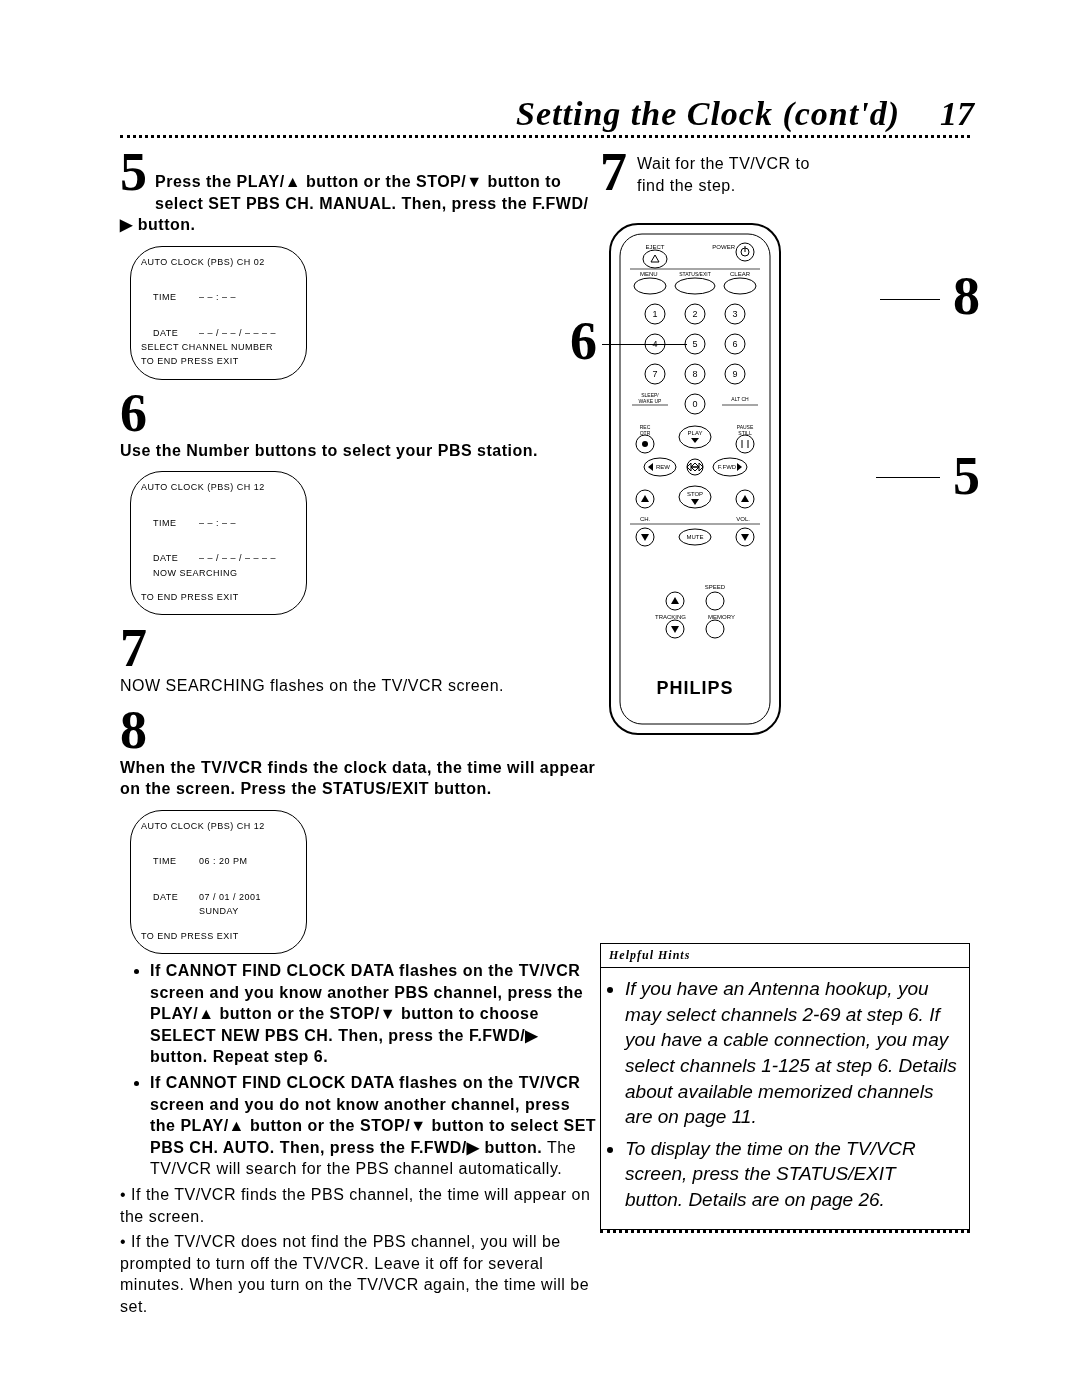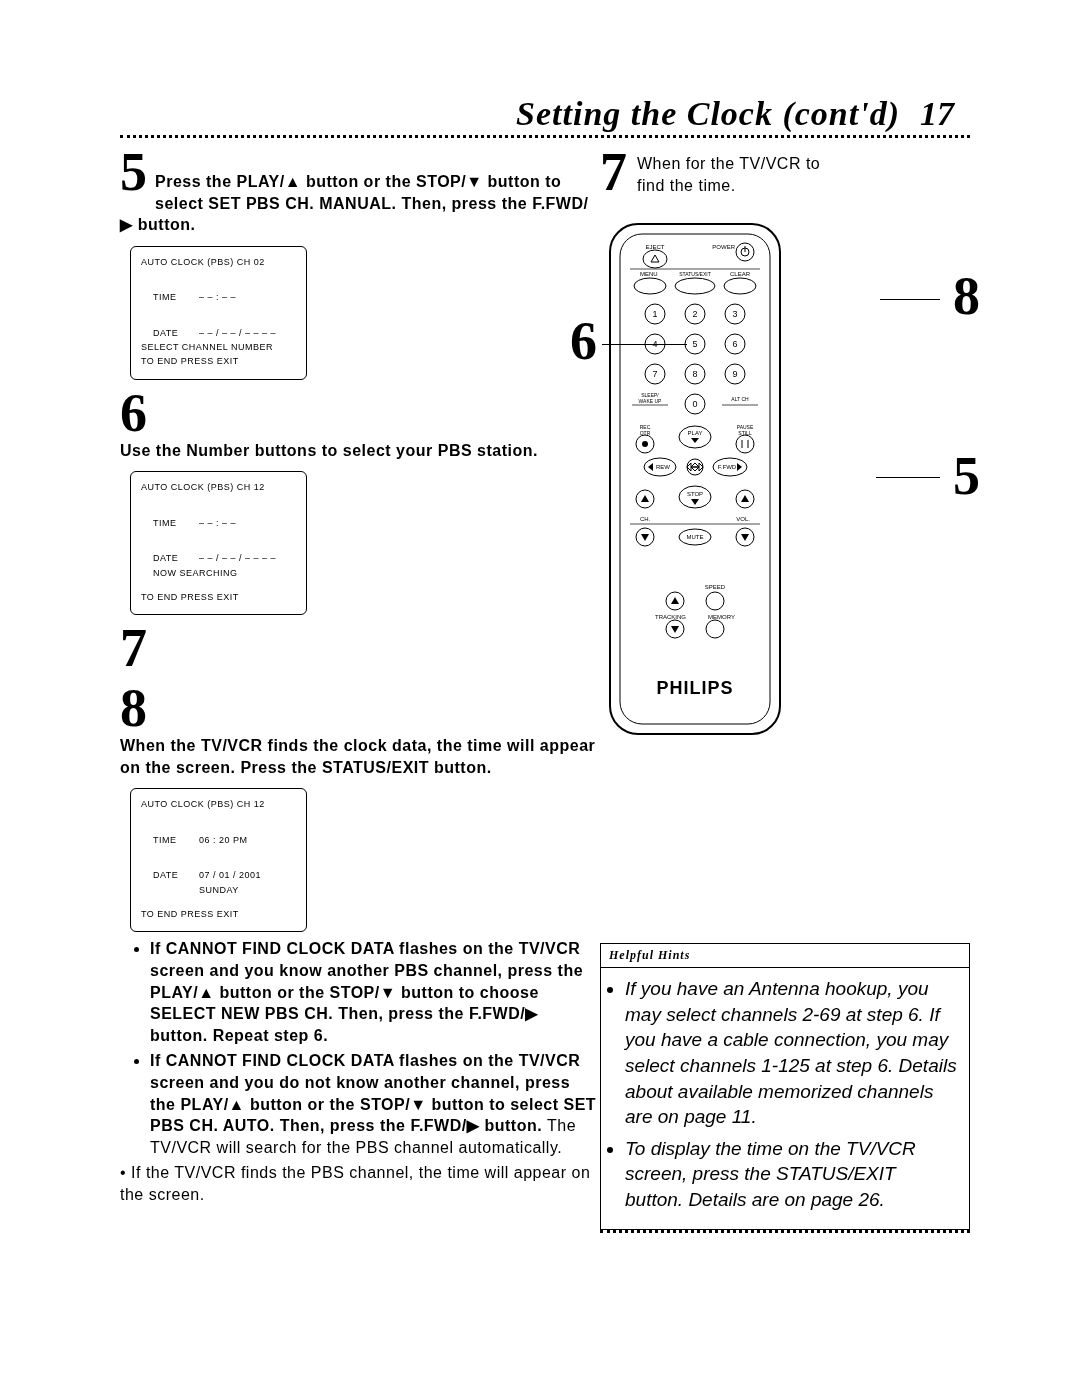--- a/index.html
+++ b/index.html
@@ -23,21 +23,21 @@
     right: 180px;
     font-family: "Times New Roman", serif;
     font-style: italic;
     font-weight: 700;
     font-size: 34px;
     letter-spacing: 1px;
   }
   .page-num {
     position: absolute;
     top: 95px;
-    right: 126px;
+    right: 106px;
     font-family: "Times New Roman", serif;
     font-style: italic;
     font-weight: 700;
     font-size: 34px;
   }
   .dotted {
     position: absolute;
     top: 135px;
     left: 120px;
     right: 110px;
@@ -72,21 +72,21 @@
   .steptext {
     font-size: 16px;
     line-height: 1.35;
     letter-spacing: 0.5px;
   }
   .bold { font-weight: 700; }
   .clear { clear: both; }
   .osd {
     width: 155px;
     border: 1.5px solid #000;
-    border-radius: 6px;
+    border-radius: 32px;
     padding: 8px 10px 10px 10px;
     margin: 10px 0 6px 10px;
     font-size: 9px;
     letter-spacing: 0.5px;
     line-height: 1.6;
   }
   .osd .row { display:flex;margin-top:21px; }
   .osd .lab { width: 46px; padding-left:12px;}
   ul.bullets {
     margin: 4px 0 0 0;
@@ -205,20 +205,21 @@
           <span class="lab">DATE</span>
           <span>– – / – – / – – – –</span>
         </div>
       <div style="padding-left:12px;">NOW SEARCHING</div>
       <div style="height:10px;"></div>
       <div>TO END PRESS EXIT</div>
     </div>
 
     <div style="margin-top:2px;">
       <div class="stepnum-small">7</div>
+      <div class="steptext">NOW SEARCHING flashes on the TV/VCR screen.</div>
     </div>
 
     <div style="margin-top:6px;">
       <div class="stepnum-small">8</div>
       <div class="steptext bold">When the TV/VCR finds the clock data, the time will appear on the screen. Press the STATUS/EXIT button.</div>
     </div>
 
     <div class="osd">
       <div>AUTO CLOCK (PBS) CH 12</div>
       <div class="row">
@@ -234,28 +235,29 @@
       <div>TO END PRESS EXIT</div>
     </div>
 
     <ul class="bullets">
       <li><span class="bold">If CANNOT FIND CLOCK DATA flashes on the TV/VCR screen and you know another PBS channel, press the PLAY/▲ button or the STOP/▼ button to choose SELECT NEW PBS CH. Then, press the F.FWD/▶ button. Repeat step 6.</span></li>
       <li>
         <span class="bold">If CANNOT FIND CLOCK DATA flashes on the TV/VCR screen and you do not know another channel, press the PLAY/▲ button or the STOP/▼ button to select SET PBS CH. AUTO</span><span class="bold">. Then, press the F.FWD/▶ button. </span><span>The TV/VCR will search for the PBS channel automatically.</span>
       </li>
     </ul>
     <div class="steptext" style="margin-top:4px;">• If the TV/VCR finds the PBS channel, the time will appear on the screen.</div>
+    <div class="steptext" style="margin-top:4px;">• If the TV/VCR does not find the PBS channel, you will be prompted to turn off the TV/VCR. Leave it off for several minutes. When you turn on the TV/VCR again, the time will be set.</div>
 
   </div>
 
   <div class="rightcol">
 
     <div class="step7-right">
       <span class="stepnum-small" style="font-size:54px;">7</span>
-      <span class="steptext" style="padding-top:8px; width:200px;">When for the TV/VCR to find the time.</span>
+      <span class="steptext" style="padding-top:8px; width:200px;">Wait for the TV/VCR to find the step.</span>
     </div>
 
     <div class="remote-wrap">
       
       <span class="callout-num" style="top:105px; left:-30px;">6</span>
       <span class="callout-line" style="top:135px; left:2px; width:85px;"></span>
 
       <span class="callout-num" style="top:60px; right:-10px;">8</span>
       <span class="callout-line" style="top:90px; right:30px; width:60px;"></span>
 

